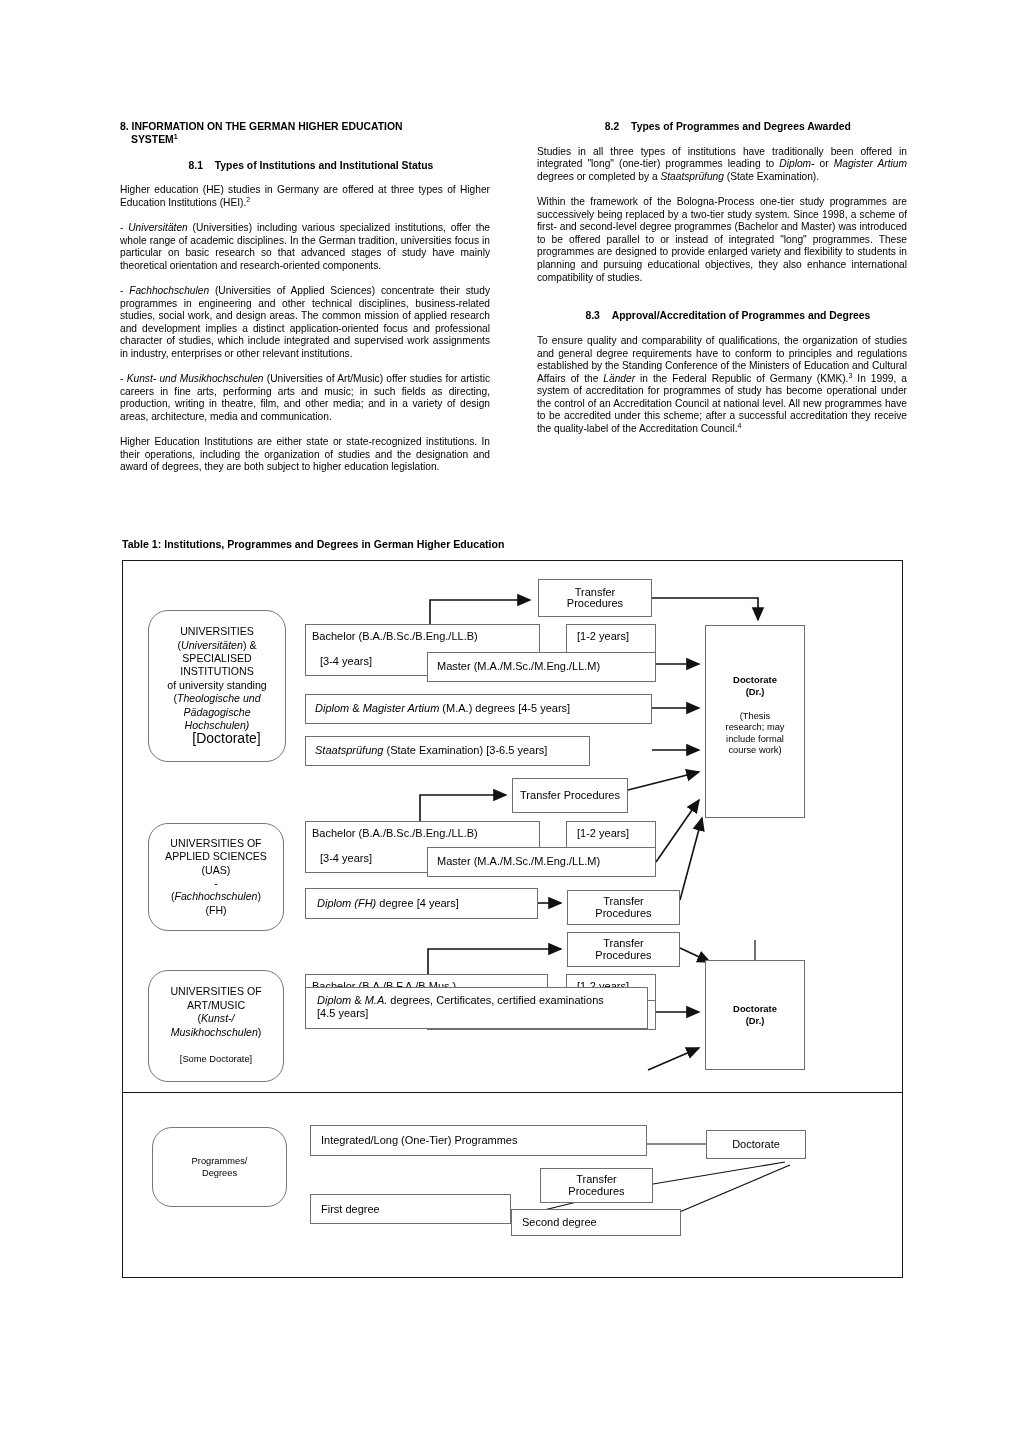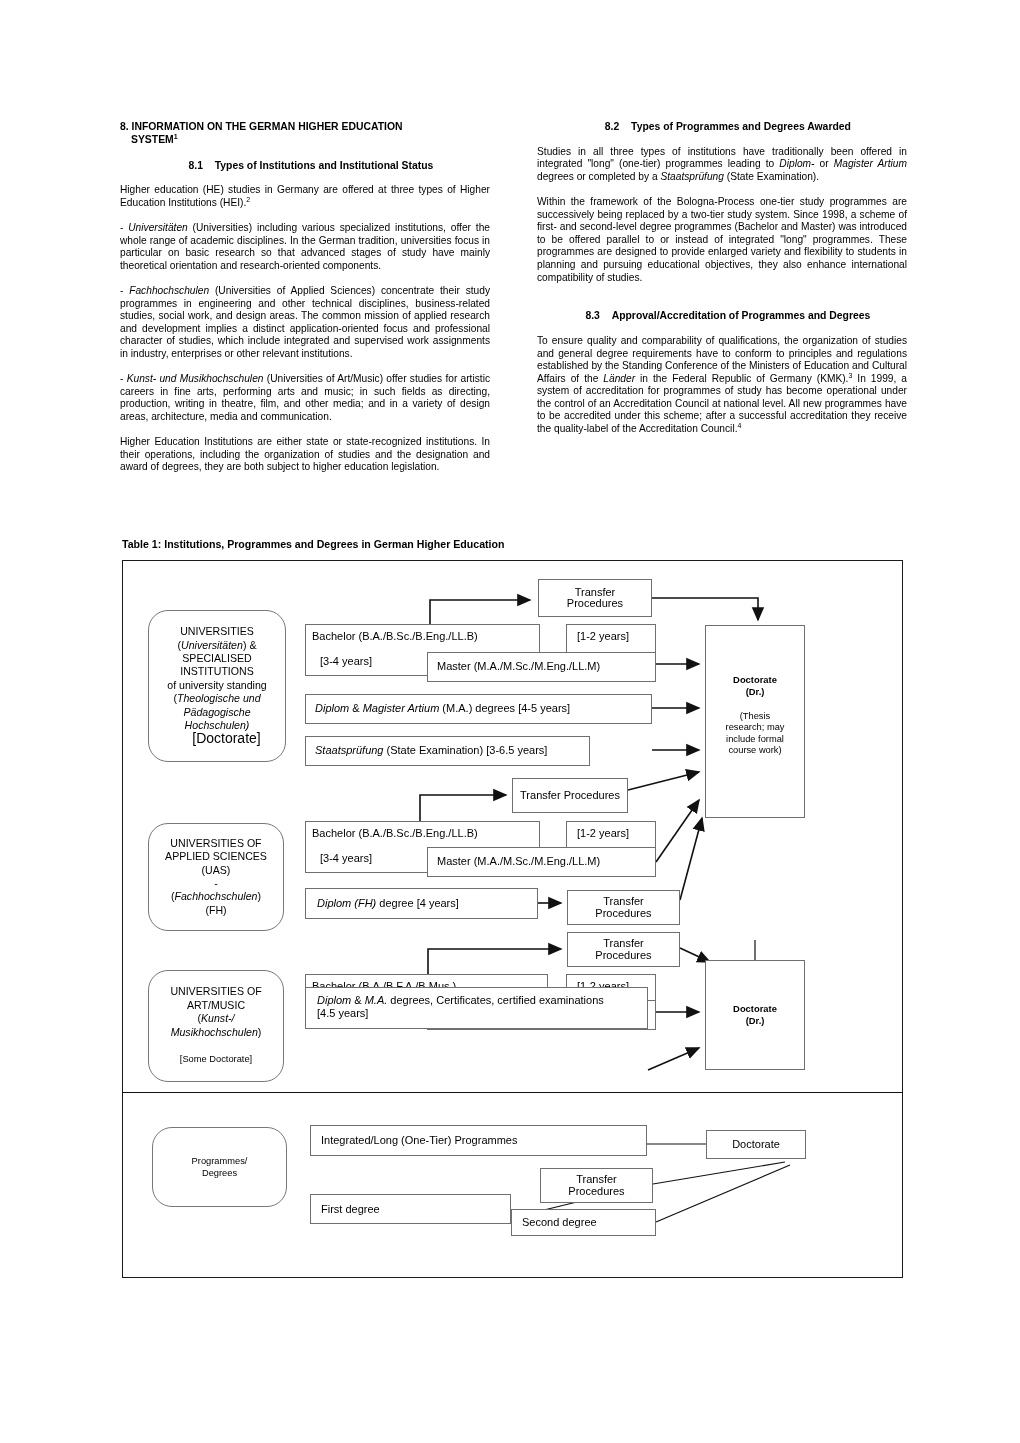--- a/index.html
+++ b/index.html
@@ -334,17 +334,17 @@
   </div>
 
   <div class="node padbox c" style="left:540px;top:1168px;width:113px;height:35px;">
     <span>Transfer Procedures</span>
   </div>
 
   <div class="node" style="left:310px;top:1194px;width:201px;height:30px;">
     <span class="txt" style="left:10px;top:9px;">First degree</span>
   </div>
 
-  <div class="node" style="left:511px;top:1209px;width:145px;height:27px;">
+  <div class="node" style="left:511px;top:1209px;width:170px;height:27px;">
     <span class="txt" style="left:10px;top:7px;">Second degree</span>
   </div>
 
 </div>
 
 </body></html>

